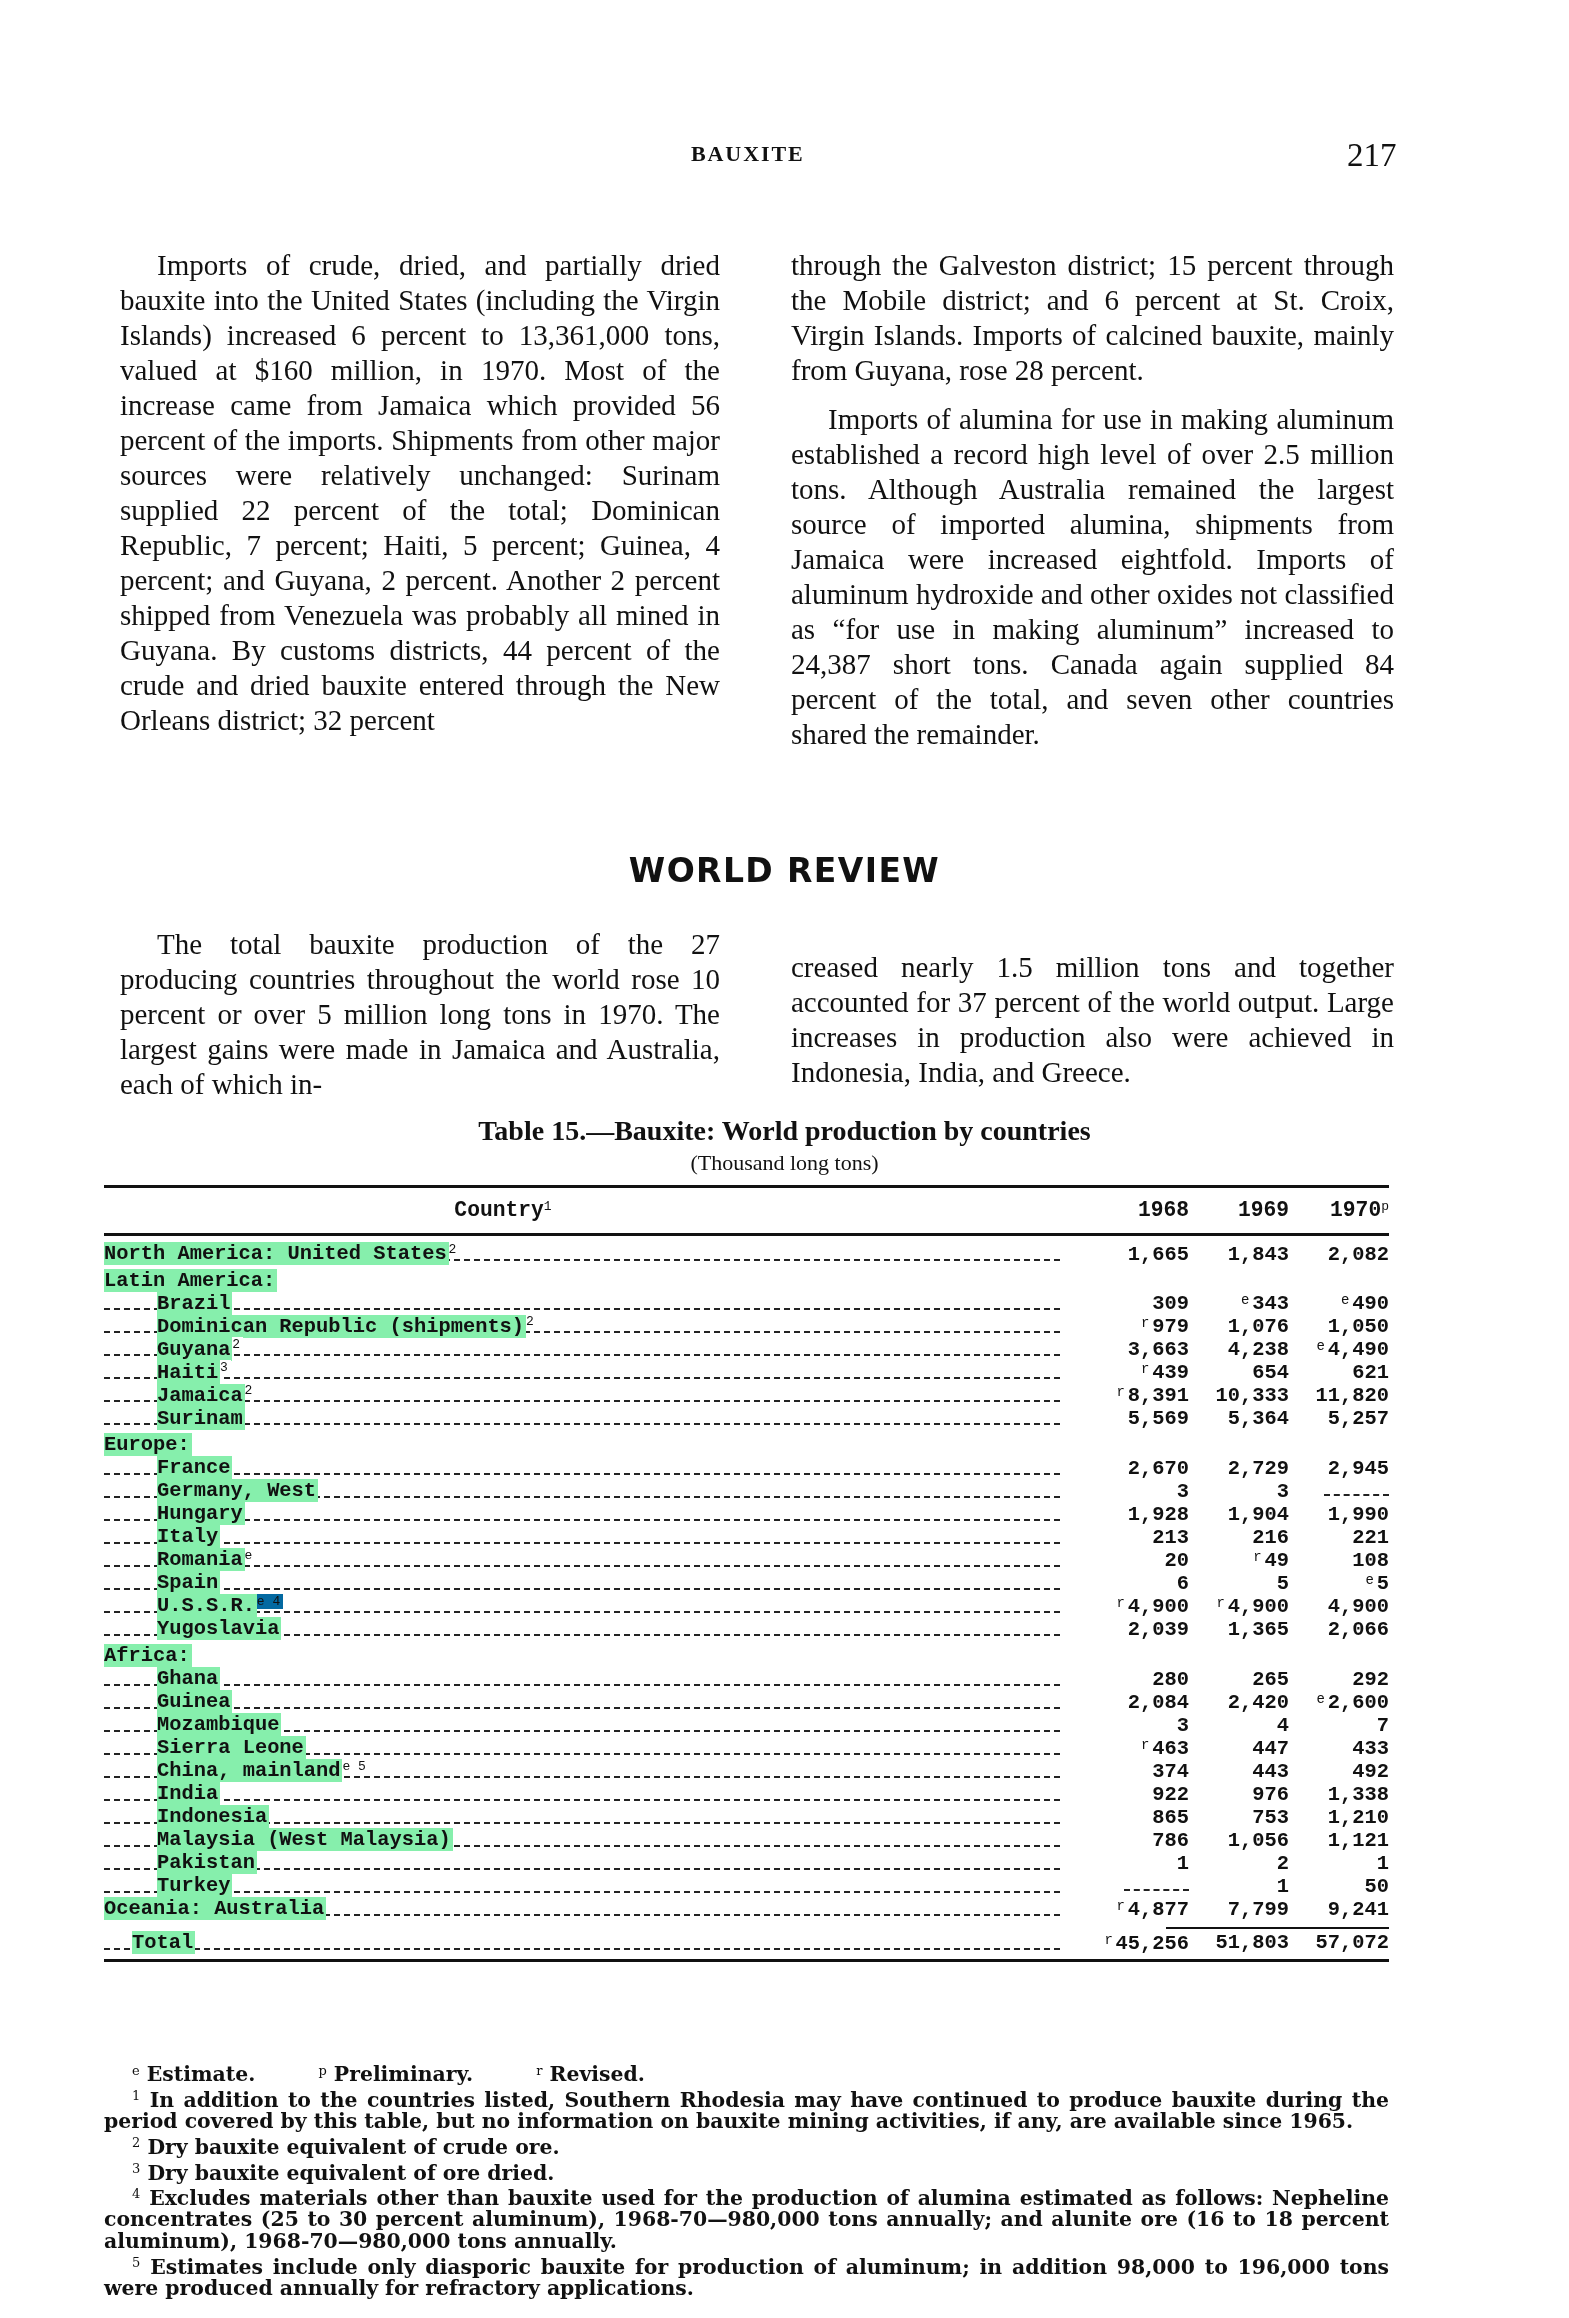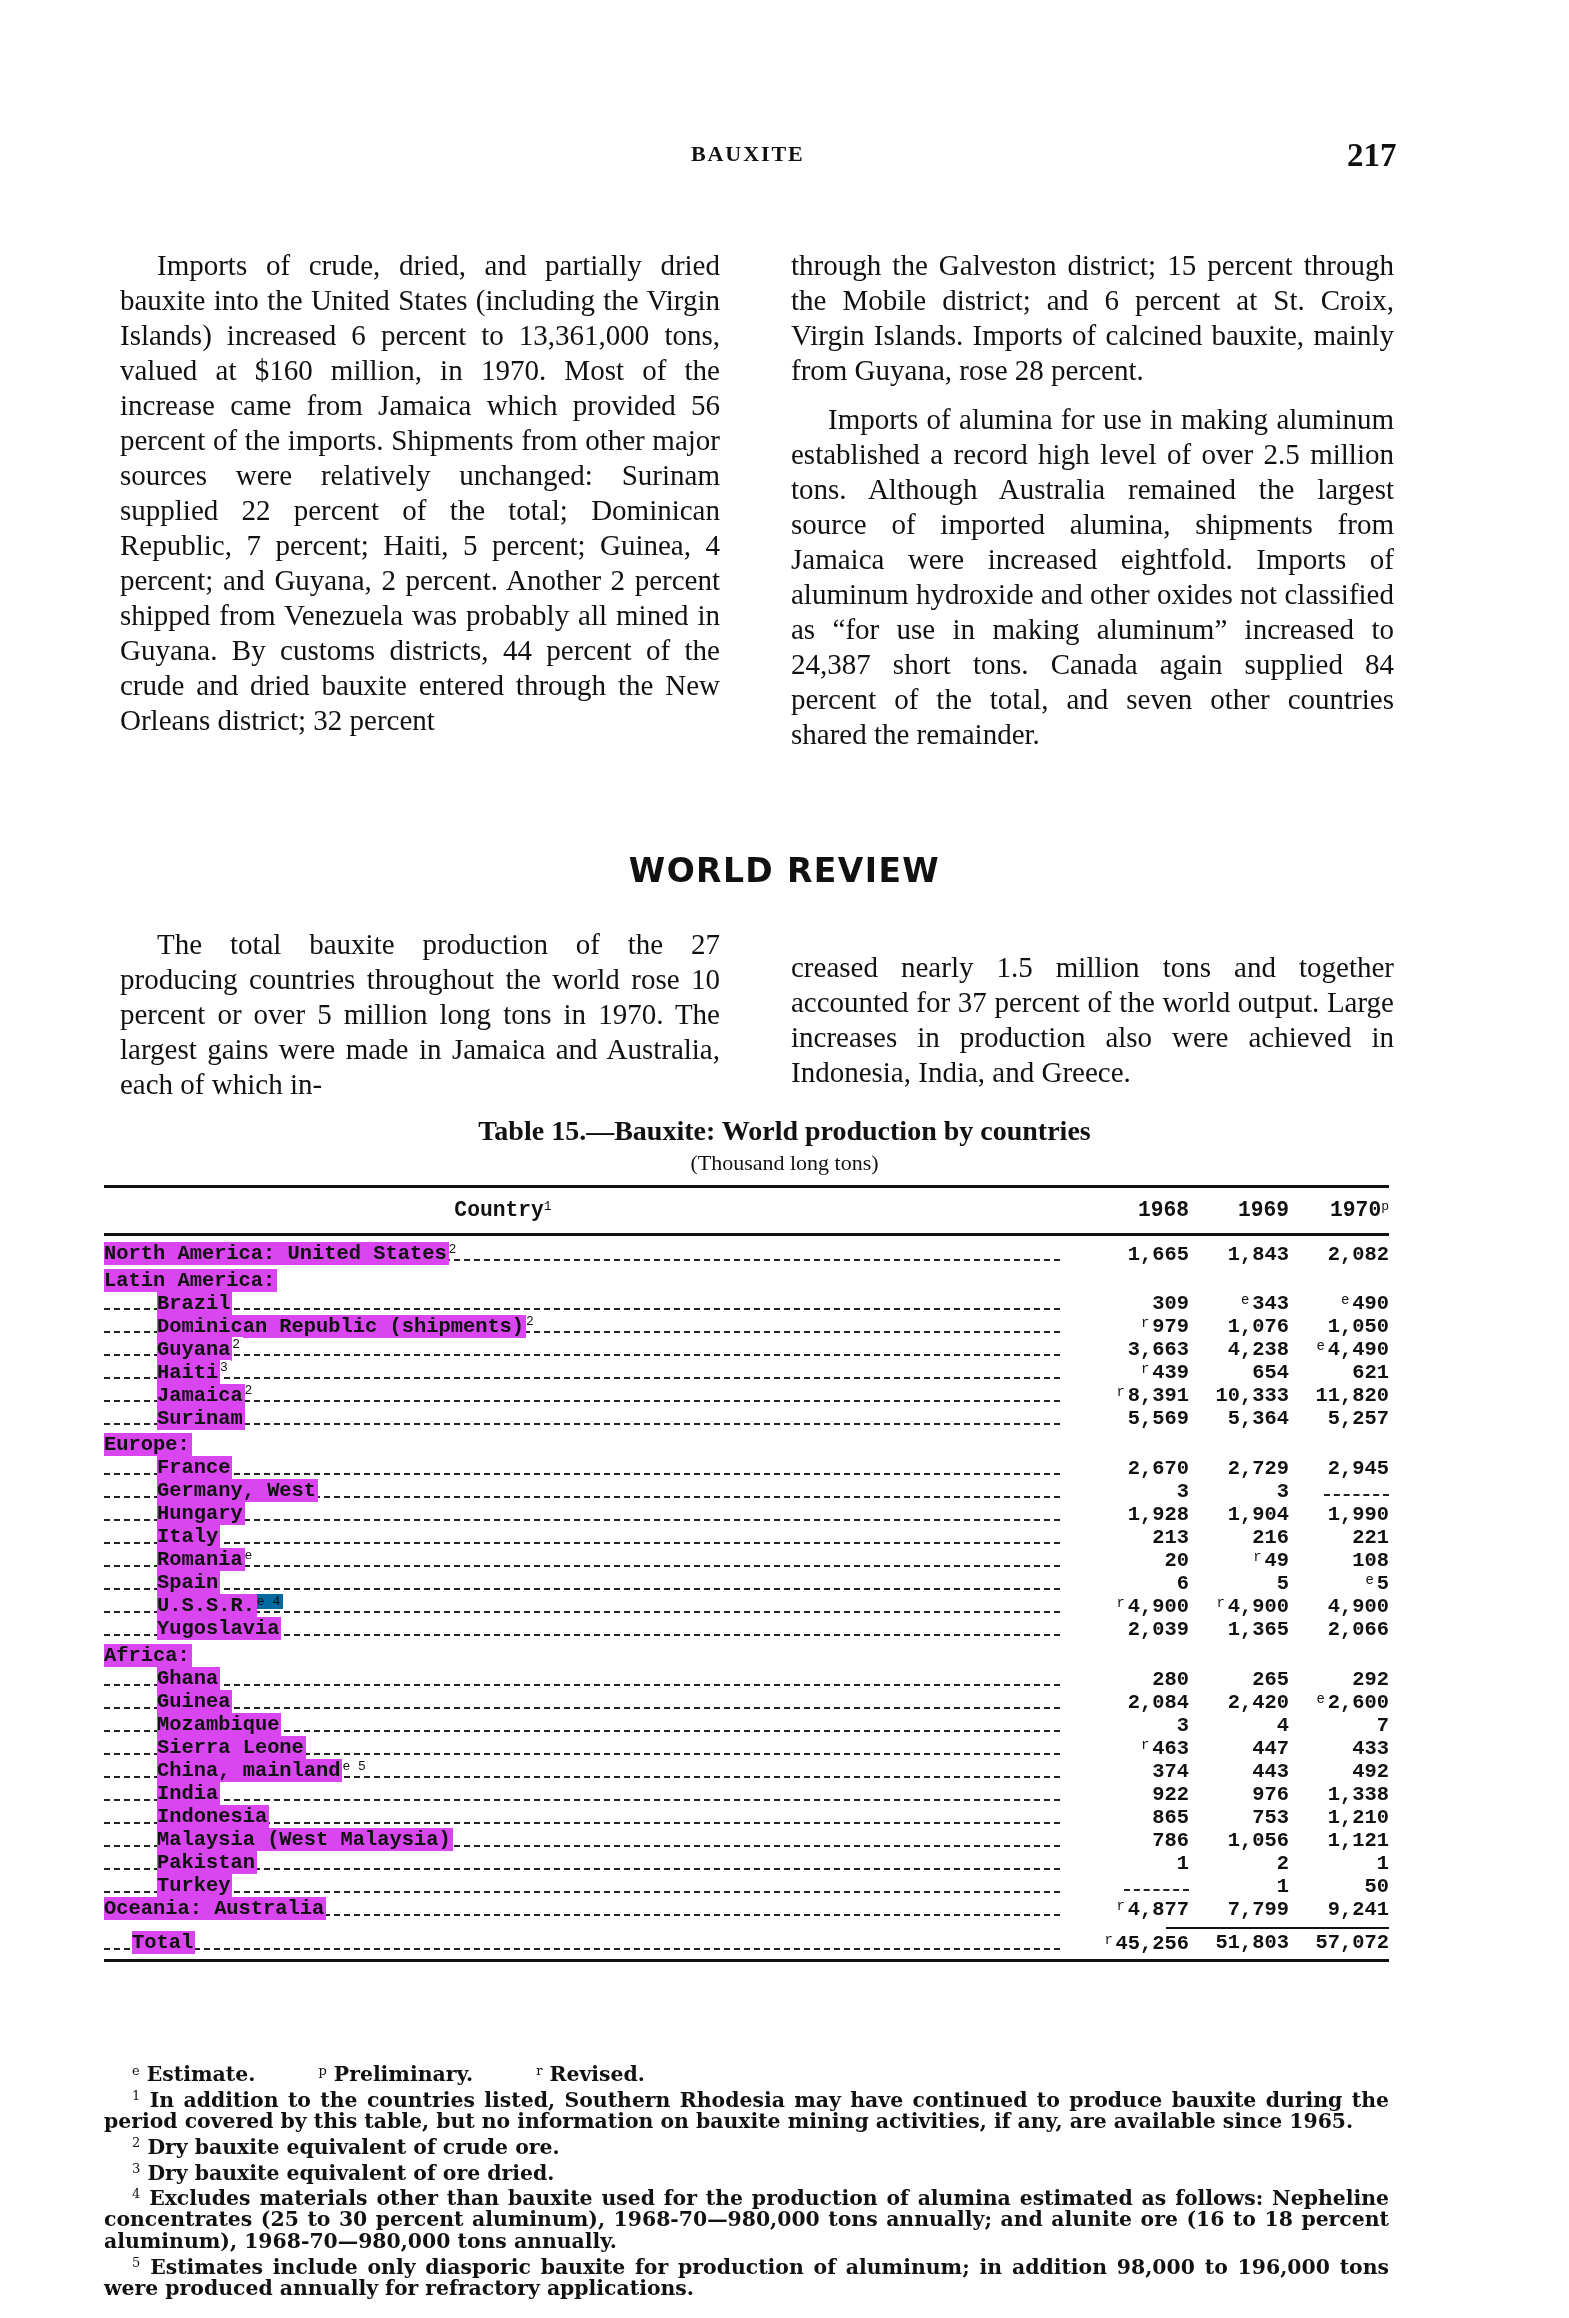--- a/index.html
+++ b/index.html
@@ -8,21 +8,21 @@
     font-family: "Liberation Serif", "DejaVu Serif", serif; color: #111;
   }
   .running-head {
     position: absolute; top: 141px; left: 0; width: 1569px; height: 37px;
   }
   .running-title {
     position: absolute; left: 691px; top: 0; font-size: 22px; letter-spacing: 1.9px;
     font-weight: bold;
   }
   .page-number {
-    position: absolute; left: 1347px; top: -3.7px; font-size: 33px; font-weight: bold;
+    position: absolute; left: 1347px; top: -3.7px; font-size: 33px; font-weight: normal;
   }
   .col {
     position: absolute; font-size: 29px; line-height: 35px; text-align: justify;
   }
   .col p { margin: 14px; text-indent: 37px; }
   .col p.noindent { text-indent: 0; }
   .col-left-top { left: 106px; top: 234px; width: 628px; }
   .col-right-top { left: 777px; top: 234px; width: 631px; }
   .section-heading {
     position: absolute; left: 0; width: 1569px; top: 851px; text-align: center;
@@ -48,21 +48,21 @@
   .rule-thick { height: 2.8px; background: #111; }
   .thead {
     display: flex; align-items: center; height: 45px; font-size: 21.3px;
   }
   .thead .c-country { flex: 1; text-align: center; padding-right: 176px; }
   .yr { width: 100px; text-align: right; }
   .yr.first { width: 111px; }
   .row { display: flex; align-items: flex-end; height: 23px; line-height: 23px; white-space: nowrap; }
   .row.gap { margin-top: 3.7px; }
   .lbl { flex: 1; overflow: hidden; position: relative; }
-  .lbl .txt { background: #d946ef; position: relative; z-index: 1; padding-right: 1.9px; }
+  .lbl .txt { background: #86efac; position: relative; z-index: 1; padding-right: 1.9px; }
   .lbl.indent .txt { margin-left: 53px; }
   .lbl.dotted::after {
     content: ""; position: absolute; left: 0; right: 18.5px; bottom: 4.6px;
     border-bottom: 2.3px dashed #222;
   }
   .lbl.dotted { margin-right: 0; }
   sup { font-size: 13px; font-weight: normal; vertical-align: 6.5px; }
   .pre { font-size: 14px; font-weight: normal; vertical-align: 4.6px; margin-right: 2.8px; }
   .dash-cell { display: inline-block; width: 65px; border-bottom: 2.3px dashed #222; height: 4.6px; }
   .total-rule { margin-left: 1062px; margin-top: 6.5px; margin-bottom: 2.8px; height: 1.9px; background: #111; width: 223px;}

